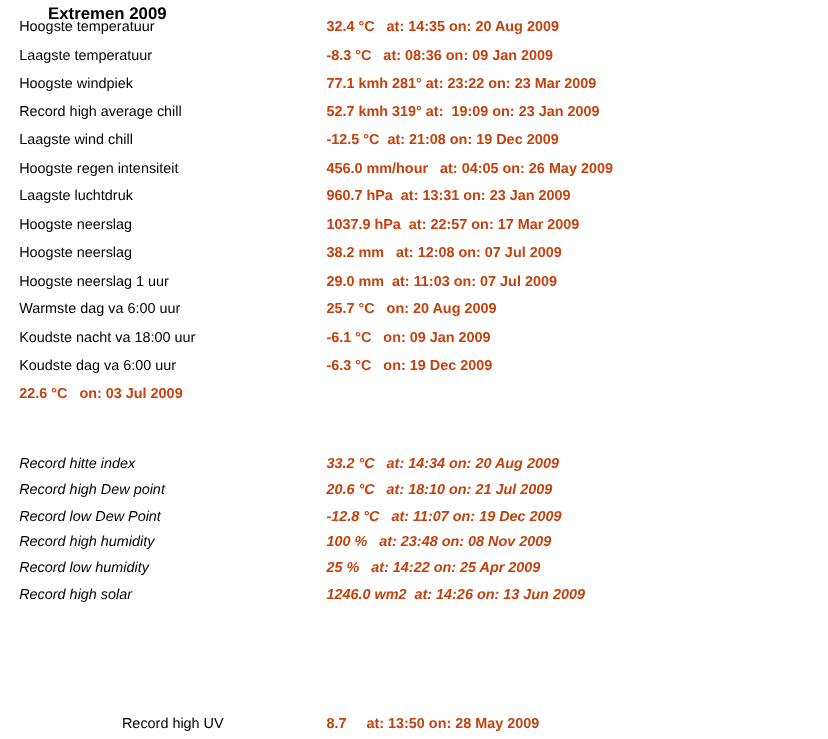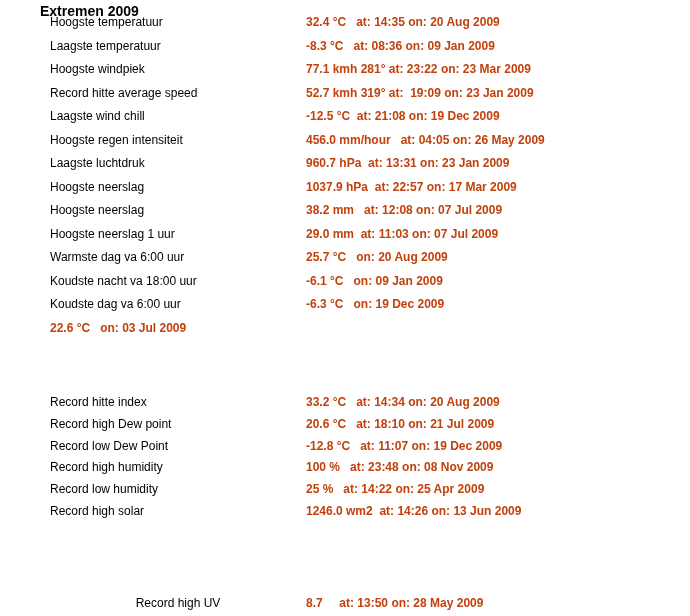--- a/index.html
+++ b/index.html
@@ -15,26 +15,26 @@
     position: absolute;
     left: 40px;
     top: 1px;
     font-size: 14px;
     line-height: 20px;
     font-weight: bold;
     color: #000000;
   }
   .block { position: absolute; left: 0; right: 0; }
   .block-1 { top: 15px; }
-  .block-2 { top: 395px; }
+  .block-2 { top: 379px; font-style: italic; }
   .block-3 { top: 596px; }
   .row {
     display: flex;
     align-items: flex-start;
-    padding-left: 50px;
+    padding-left: 16px;
     font-size: 12px;
     line-height: 15px;
   }
   .block-1 .row { height: 23.5px; }
   .block-2 .row { height: 21.8px; }
   .block-3 .row { height: 20px; text-align: center; }
   .row .label {
     width: 256px;
     flex: 0 0 256px;
     color: #000000;
@@ -57,21 +57,21 @@
   </div>
   <div class="row">
     <span class="label">Laagste temperatuur</span>
     <span class="value">-8.3 °C   at: 08:36 on: 09 Jan 2009</span>
   </div>
   <div class="row">
     <span class="label">Hoogste windpiek</span>
     <span class="value">77.1 kmh 281° at: 23:22 on: 23 Mar 2009</span>
   </div>
   <div class="row">
-    <span class="label">Record hitte average speed</span>
+    <span class="label">Record high average chill</span>
     <span class="value">52.7 kmh 319° at:  19:09 on: 23 Jan 2009</span>
   </div>
   <div class="row">
     <span class="label">Laagste wind chill</span>
     <span class="value">-12.5 °C  at: 21:08 on: 19 Dec 2009</span>
   </div>
   <div class="row">
     <span class="label">Hoogste regen intensiteit</span>
     <span class="value">456.0 mm/hour   at: 04:05 on: 26 May 2009</span>
   </div>

